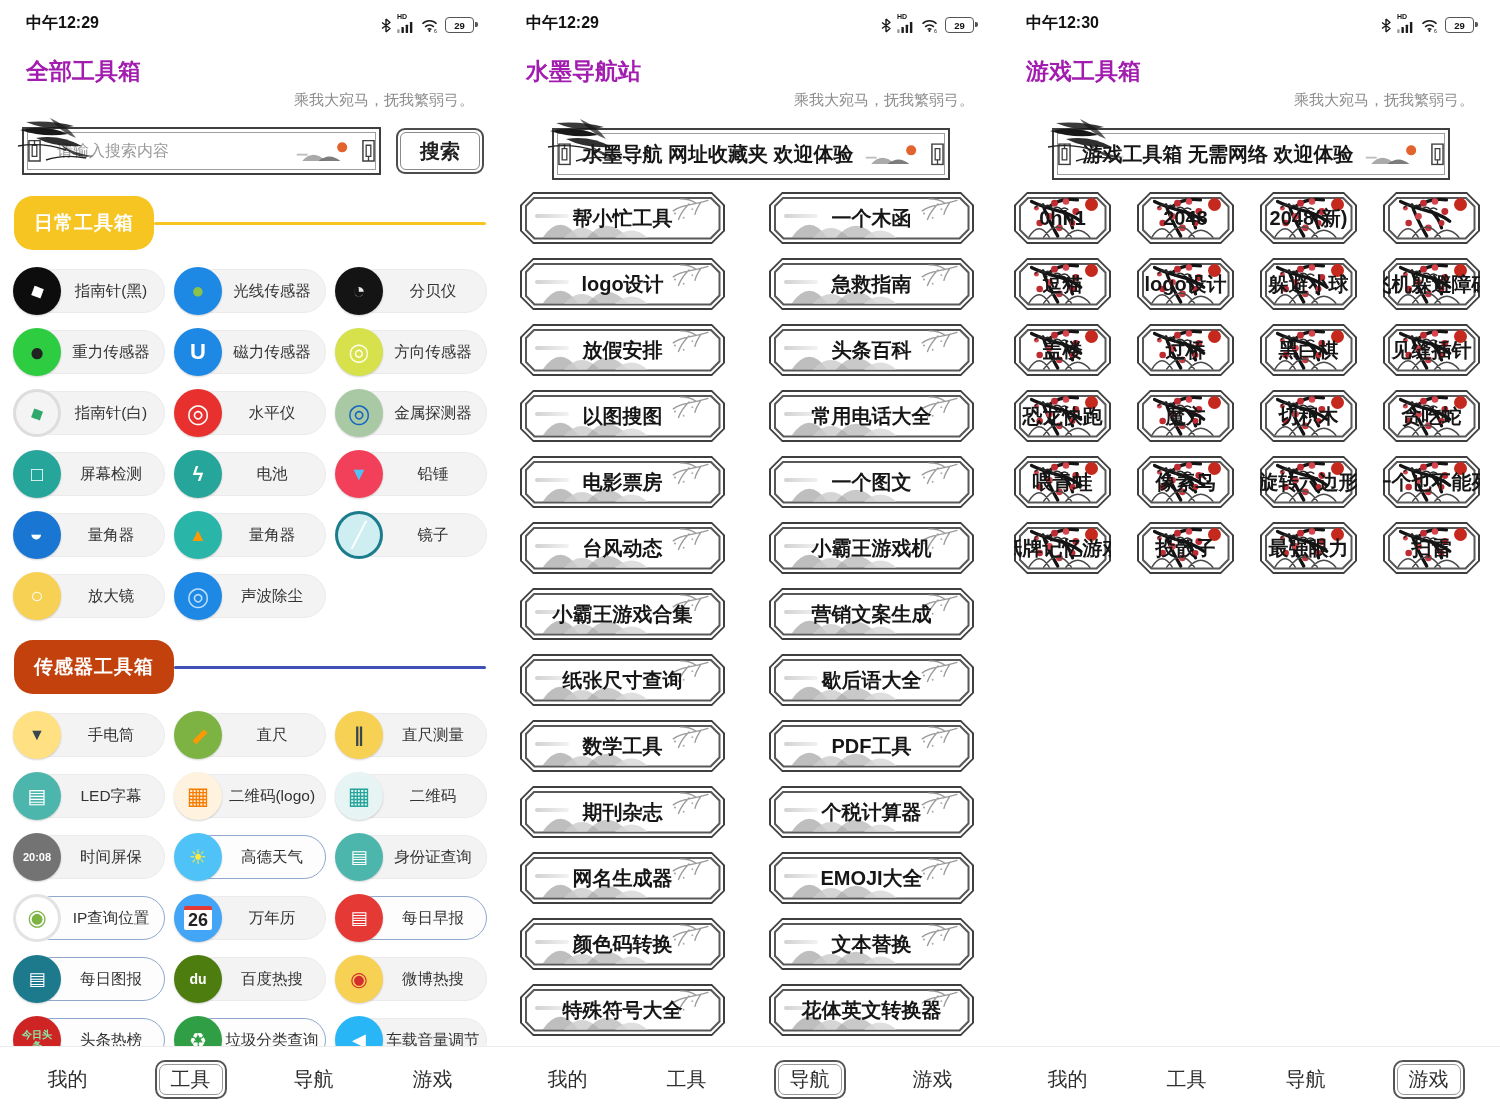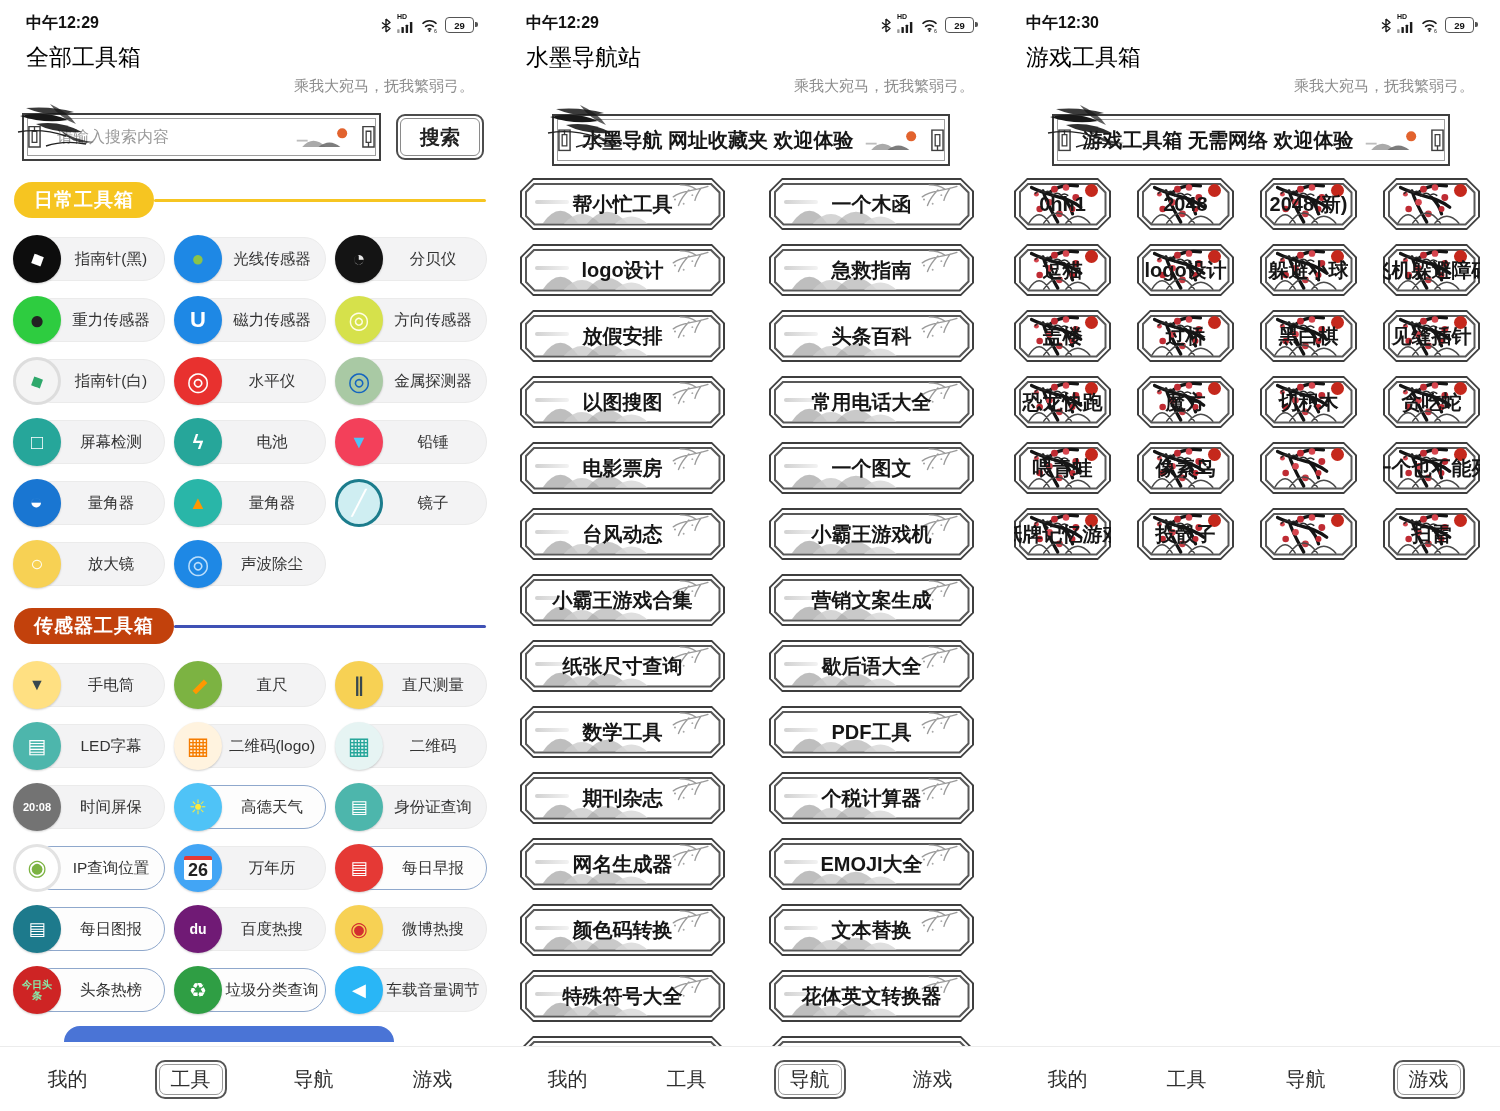--- a/index.html
+++ b/index.html
@@ -13,21 +13,21 @@
   .sticons{display:flex;align-items:flex-end;gap:6px}
   .i-bt{width:10px;height:15px}
   .sigwrap{display:flex;flex-direction:column;align-items:flex-start}
   .hd{font-size:7px;font-weight:700;line-height:1;margin-bottom:1px;color:#111}
   .i-sig{width:17px;height:12px}
   .i-wifi{width:19px;height:14px}
   .battery{position:relative;width:27px;height:14px;border:1.5px solid #555;border-radius:4px;
            display:flex;align-items:center;justify-content:center;font-size:9.5px;font-weight:700;color:#111}
   .battery::after{content:"";position:absolute;right:-4.5px;top:3.5px;width:2.5px;height:5px;background:#555;border-radius:0 2px 2px 0}
 
-  .title{margin:6px 26px 0;font-size:23px;font-weight:400;color:#000000;line-height:30px}
+  .title{margin:20px 26px 0;font-size:23px;font-weight:700;color:#a21caf;line-height:30px}
   .subtitle{margin:4px 26px 0;text-align:right;font-size:15px;color:#8d8d8d;line-height:20px}
 
   
   .scroll-frame{position:relative;border:2px solid #3f3f3f;background:#fff;display:flex;align-items:center}
   .scroll-frame::after{content:"";position:absolute;inset:3px;border:1px solid #9e9e9e;pointer-events:none}
   .fret{width:13px;height:72%;flex:none;margin:0 4px;z-index:2}
   .fret.r{transform:rotate(180deg)}
   .bamboo{position:absolute;left:-8px;top:-13px;width:92px;height:54px;z-index:3;pointer-events:none}
   .sunhill{width:64px;height:20px;flex:none;margin-right:2px;z-index:1}
 
@@ -35,21 +35,21 @@
   .search-frame{flex:1;height:44px}
   .search-input{flex:1;min-width:0;border:none;outline:none;background:transparent;font-size:16px;color:#333;z-index:2;padding-left:12px}
   .search-input::placeholder{color:#9a9a9a}
   .plaque{position:relative;border:2px solid #4c4c4c;border-radius:9px;background:#fff}
   .plaque::after{content:"";position:absolute;inset:2px;border:1px solid #8a8a8a;border-radius:6px;pointer-events:none}
   .search-btn{width:84px;height:42px;display:flex;align-items:center;justify-content:center;
               font-size:20px;font-weight:600;color:#222;flex:none}
 
   
   .sec{display:flex;align-items:center;margin:20px 14px 0}
-  .sec-pill{color:#fff;font-size:19px;font-weight:700;padding:5px 20px;border-radius:19px;letter-spacing:1px}
+  .sec-pill{color:#fff;font-size:19px;font-weight:700;padding:14px 20px;border-radius:19px;letter-spacing:1px}
   .sec-line{flex:1;height:3px;border-radius:2px}
 
   
   .chip-grid{display:grid;grid-template-columns:repeat(3,1fr);column-gap:9px;row-gap:13px;margin:17px 13px 0}
   .chip{position:relative;height:48px}
   .chip-icon{position:absolute;left:0;top:0;width:48px;height:48px;border-radius:50%;z-index:2;
              display:flex;align-items:center;justify-content:center;box-shadow:0 1px 2px rgba(0,0,0,.18)}
   .chip-icon i{font-style:normal;font-weight:700;line-height:1;display:block;text-align:center}
   .chip-pill{position:absolute;left:16px;right:0;top:2px;bottom:2px;background:#f3f3f4;border:1px solid #ebebeb;
              border-radius:22px;display:flex;align-items:center;justify-content:center;padding-left:28px;
@@ -453,21 +453,21 @@
         </div>
         <div class="chip outlined">
           <span class="chip-icon" style="background: rgb(29, 122, 140); color: rgb(255, 255, 255);">
             <i style="font-size: 18px;">▤</i>
           </span>
           <span class="chip-pill">
             <span class="chip-label">每日图报</span>
           </span>
         </div>
         <div class="chip">
-          <span class="chip-icon" style="background: #701a75; color: rgb(255, 255, 255);">
+          <span class="chip-icon" style="background: #4d7c0f; color: rgb(255, 255, 255);">
             <i style="font-size: 14px;">du</i>
           </span>
           <span class="chip-pill">
             <span class="chip-label">百度热搜</span>
           </span>
         </div>
         <div class="chip">
           <span class="chip-icon" style="background: rgb(247, 209, 84); color: rgb(211, 47, 47);">
             <i style="font-size: 20px;">◉</i>
           </span>
@@ -1245,20 +1245,21 @@
           <svg class="d-plum" viewBox="0 0 110 56">
             <use href="#plum"></use>
           </svg>
           <svg class="d-birds" viewBox="0 0 40 14">
             <use href="#birds"></use>
           </svg>
           <span class="d-sun"></span>
           <svg class="d-hline" viewBox="0 0 80 26">
             <use href="#hillline"></use>
           </svg>
+          <span class="ink-label">旋转六边形</span>
         </div>
         <div class="ink-btn game">
           <span class="L L2"></span>
           <span class="L L3"></span>
           <span class="L L4"></span>
           <svg class="d-plum" viewBox="0 0 110 56">
             <use href="#plum"></use>
           </svg>
           <svg class="d-birds" viewBox="0 0 40 14">
             <use href="#birds"></use>
@@ -1308,20 +1309,21 @@
           <svg class="d-plum" viewBox="0 0 110 56">
             <use href="#plum"></use>
           </svg>
           <svg class="d-birds" viewBox="0 0 40 14">
             <use href="#birds"></use>
           </svg>
           <span class="d-sun"></span>
           <svg class="d-hline" viewBox="0 0 80 26">
             <use href="#hillline"></use>
           </svg>
+          <span class="ink-label">最强眼力</span>
         </div>
         <div class="ink-btn game">
           <span class="L L2"></span>
           <span class="L L3"></span>
           <span class="L L4"></span>
           <svg class="d-plum" viewBox="0 0 110 56">
             <use href="#plum"></use>
           </svg>
           <svg class="d-birds" viewBox="0 0 40 14">
             <use href="#birds"></use>

